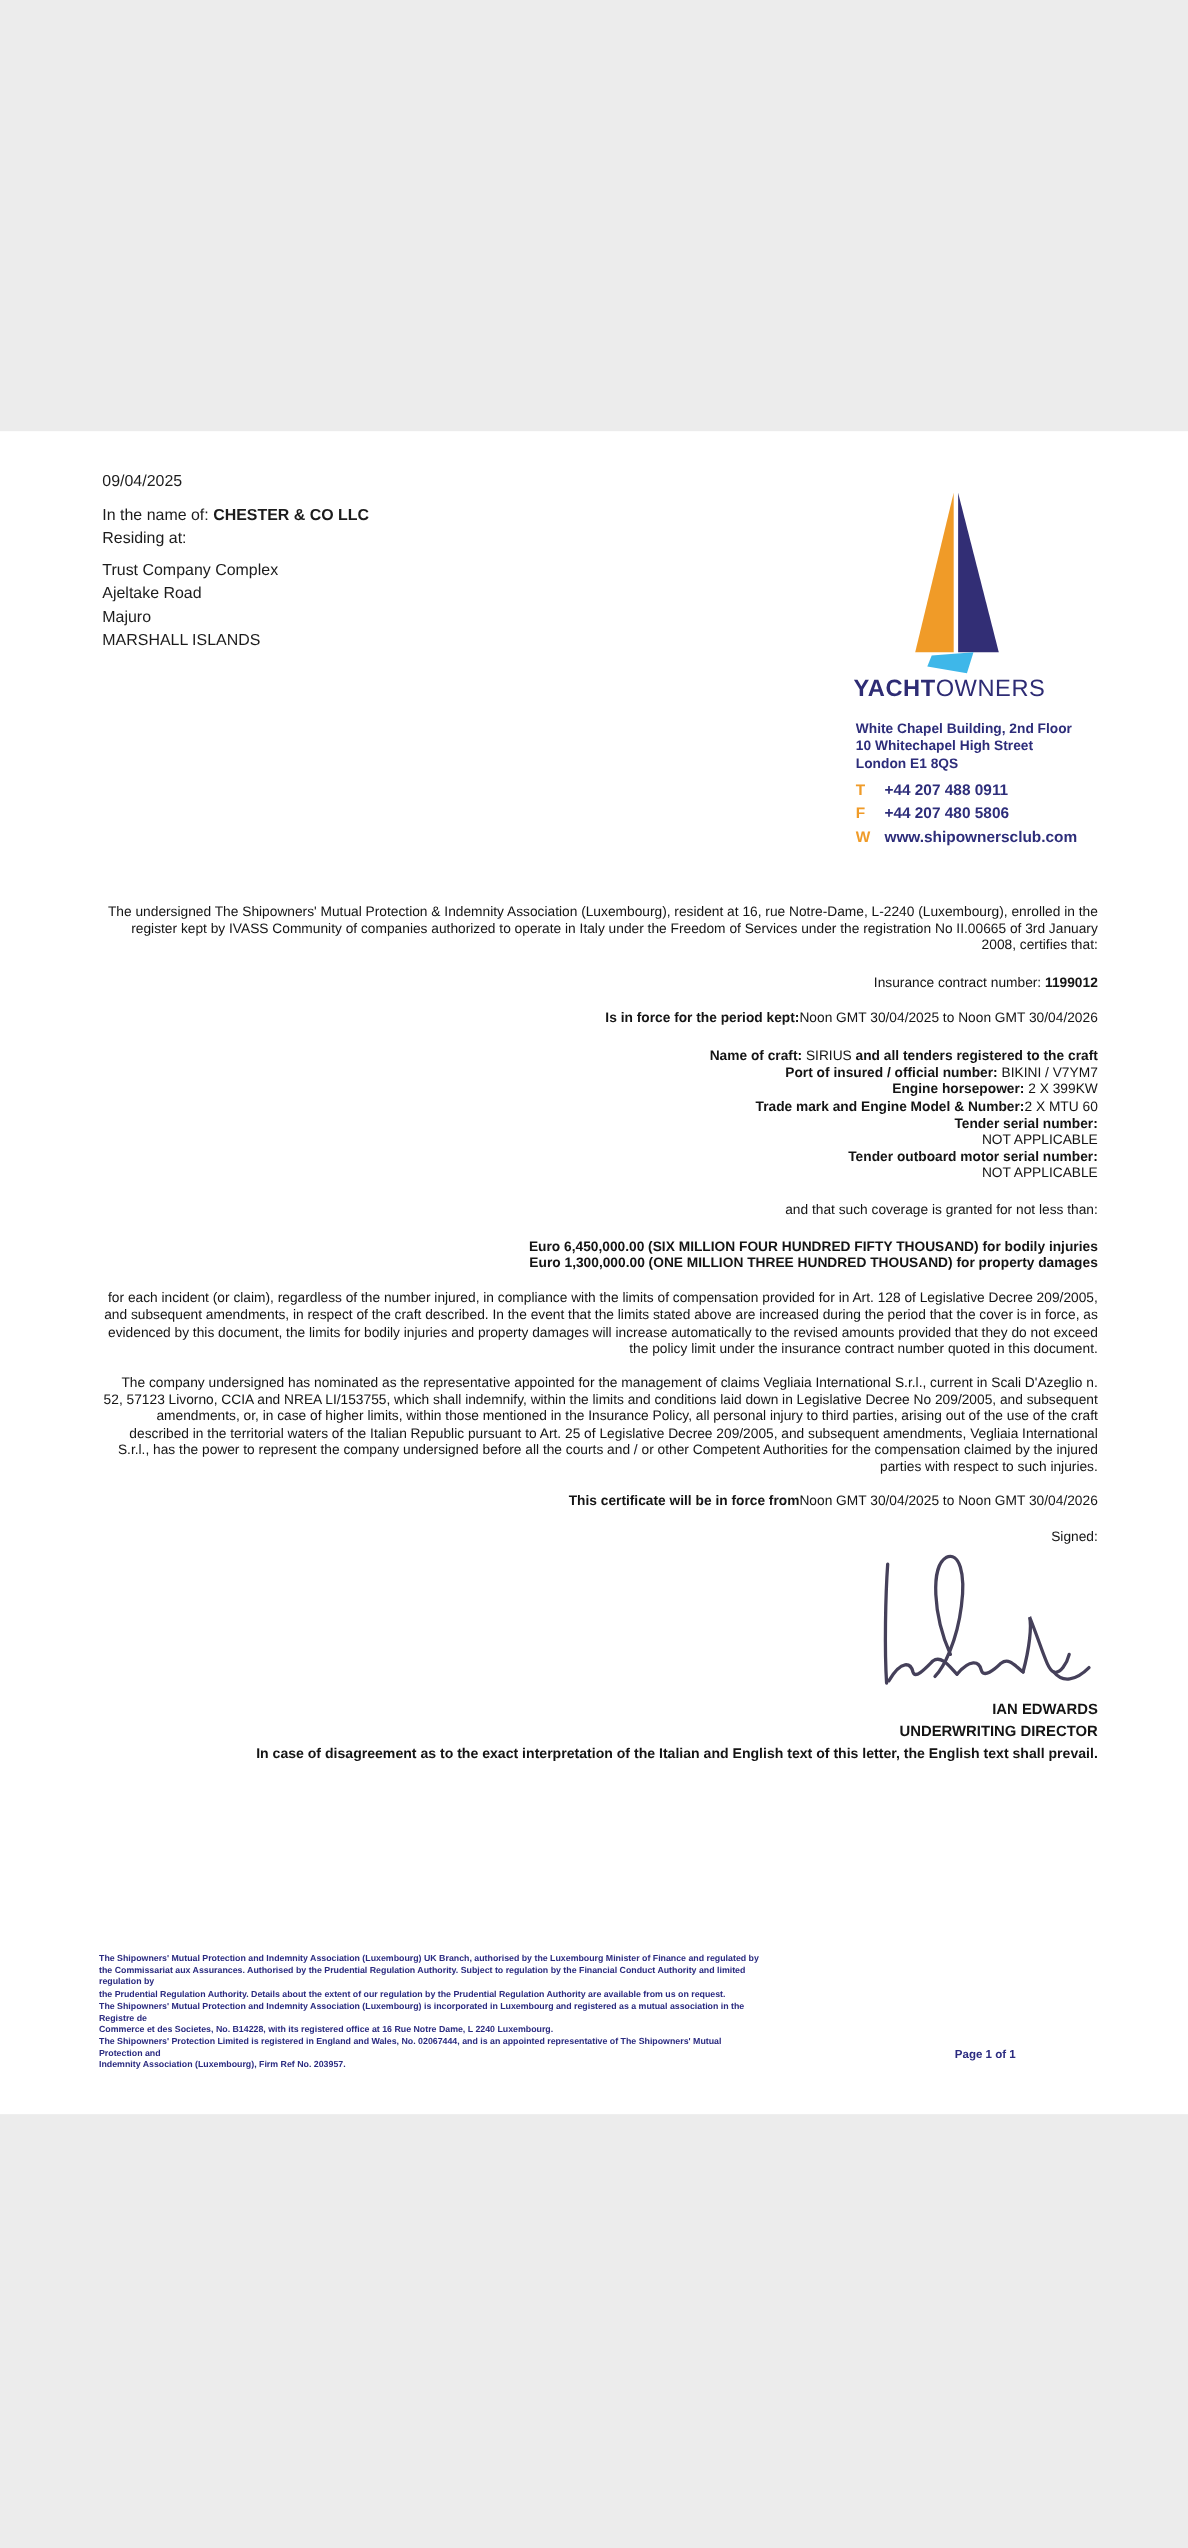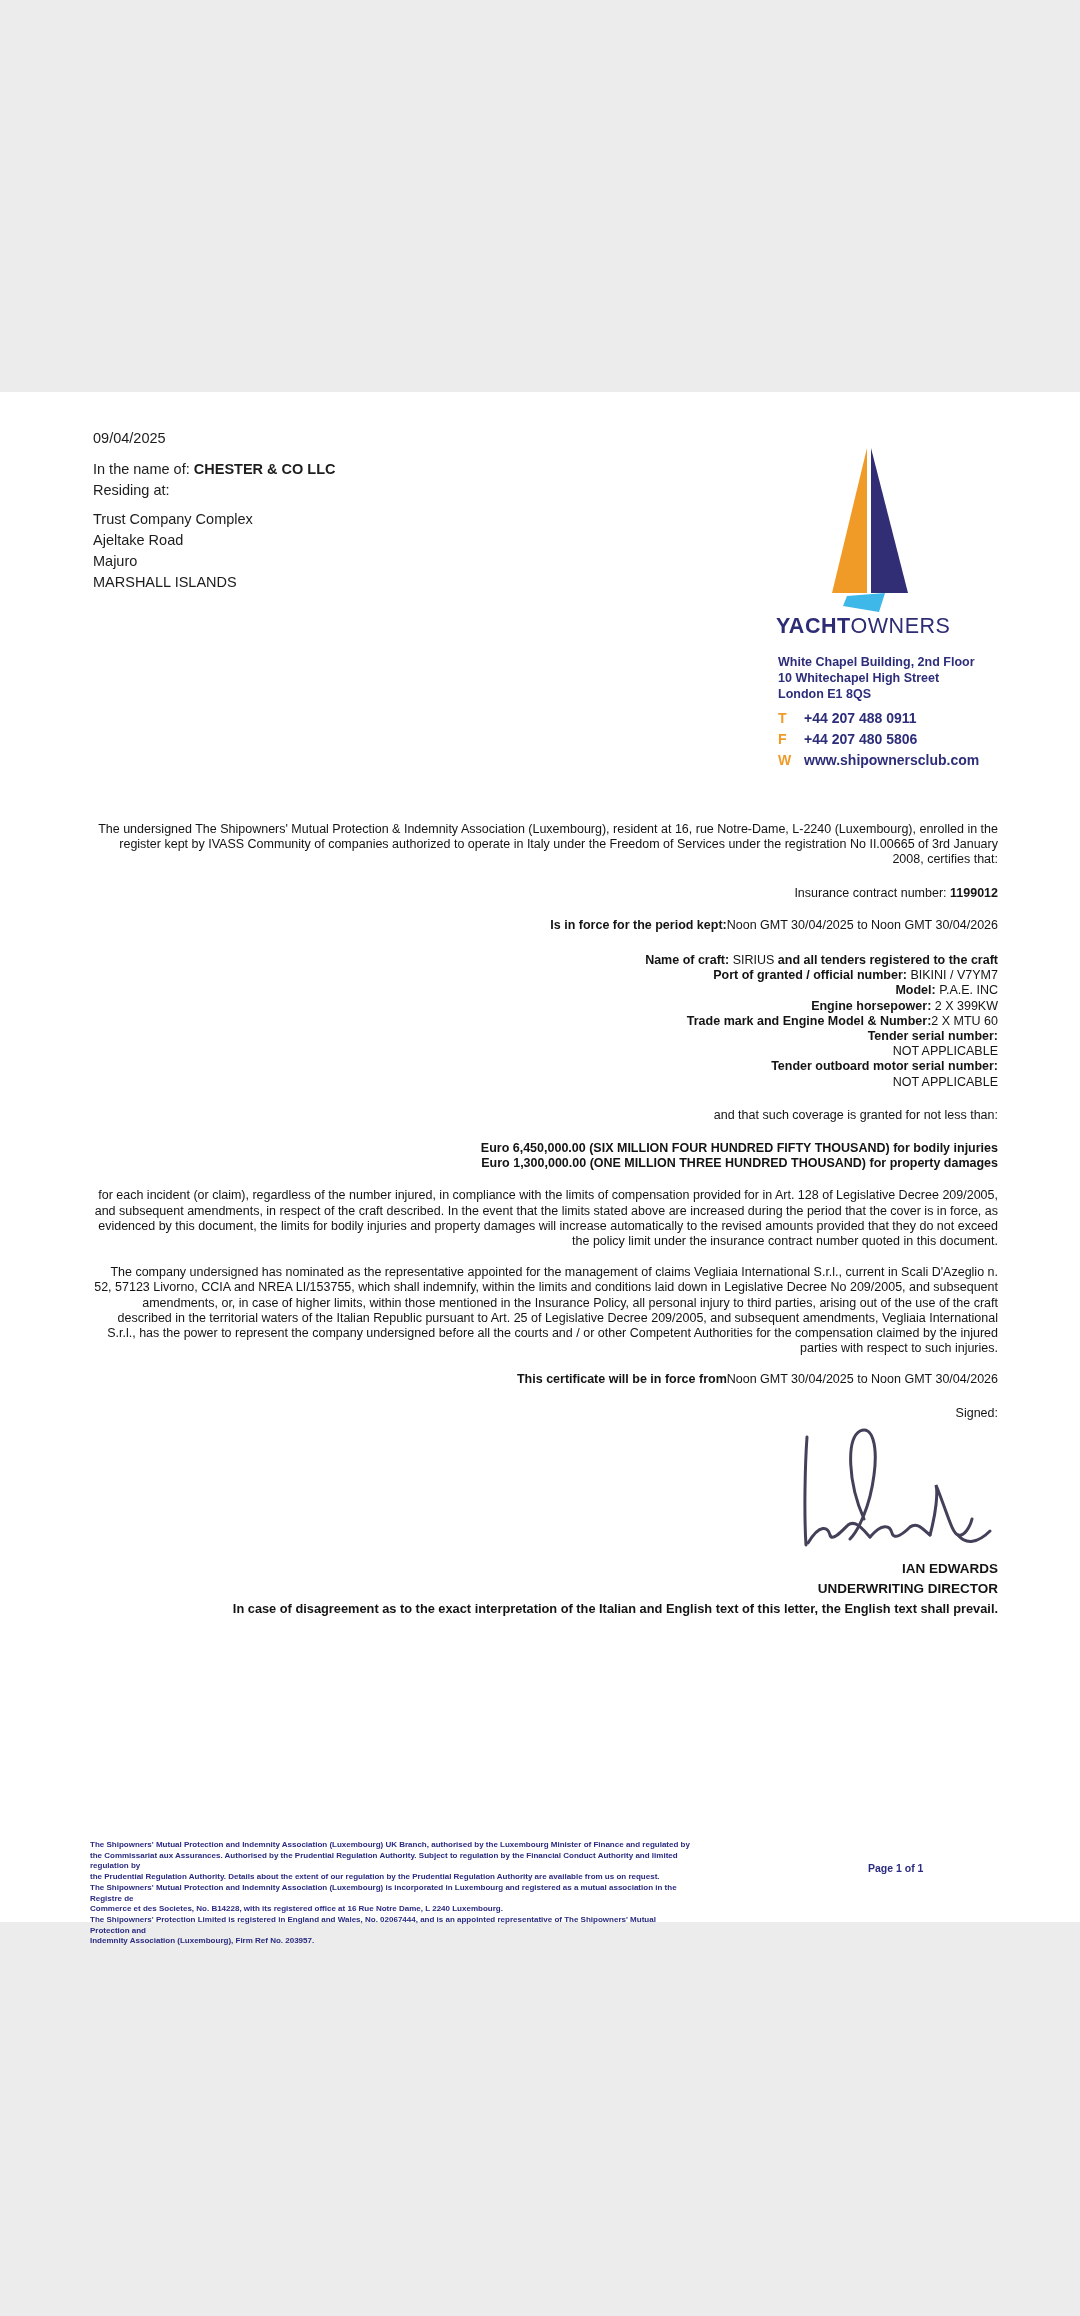--- a/index.html
+++ b/index.html
@@ -37,21 +37,21 @@
   .mt-covlines { margin-top:18px !important; }
   .mt-limits   { margin-top:17px !important; }
   .mt-rep      { margin-top:16px !important; }
   .mt-cert     { margin-top:16px !important; }
   .mt-signed   { margin-top:18px !important; }
   .signature { margin-top:2px; margin-left:-4px; }
   .signatory { font-weight:bold; font-size:13.5px; line-height:20px; }
   .disclaimer { font-weight:bold; margin-left:82px !important; margin-top:2px !important; font-size:12.8px; }
 
   
-  .footer { position:absolute; left:90px; top:1448px; font-size:8px; line-height:10.7px; color:#2b2b80; font-weight:600; width:600px; }
+  .footer { position:absolute; left:90px; top:1384px; font-size:8px; line-height:10.7px; color:#2b2b80; font-weight:600; width:600px; }
   .page-number { position:absolute; left:868px; top:1470px; font-size:10.5px; color:#2b2b80; font-weight:600; }
 </style>
 </head>
 <body>
 
 <div class="page">
 
   <div class="recipient">
     <div class="date">09/04/2025</div>
     <div class="name-line"><span>In the name of: </span><span class="b">CHESTER &amp; CO LLC</span></div>
@@ -86,22 +86,21 @@
   <div class="body-text">
     <p>The undersigned The Shipowners' Mutual Protection &amp; Indemnity Association (Luxembourg), resident at 16, rue Notre-Dame, L-2240 (Luxembourg), enrolled in the register kept by IVASS Community of companies authorized to operate in Italy under the Freedom of Services under the registration No II.00665 of 3rd January 2008, certifies that:</p>
 
     <p class="mt-contract"><span>Insurance contract number: </span><span class="b">1199012</span></p>
 
     <p class="mt-period"><span class="b">Is in force for the period kept:</span><span>Noon GMT 30/04/2025 to Noon GMT 30/04/2026</span></p>
 
 
     <div class="mt-craft">
       <div><span class="b">Name of craft:</span><span> SIRIUS </span><span class="b">and all tenders registered to the craft</span></div>
-      <div><span class="b">Port of granted / official number:</span><span> BIKINI / V7YM7</span></div>
-      <div><span class="b">Model:</span><span> P.A.E. INC</span></div>
+      <div><span class="b">Port of insured / official number:</span><span> BIKINI / V7YM7</span></div>
       <div><span class="b">Engine horsepower:</span><span> 2 X 399KW</span></div>
       <div><span class="b">Trade mark and Engine Model &amp; Number:</span><span>2 X MTU 60</span></div>
       <div><span class="b">Tender serial number:</span></div>
       <div>NOT APPLICABLE</div>
       <div><span class="b">Tender outboard motor serial number:</span></div>
       <div>NOT APPLICABLE</div>
     </div>
 
     <p class="mt-covintro">and that such coverage is granted for not less than:</p>
 

